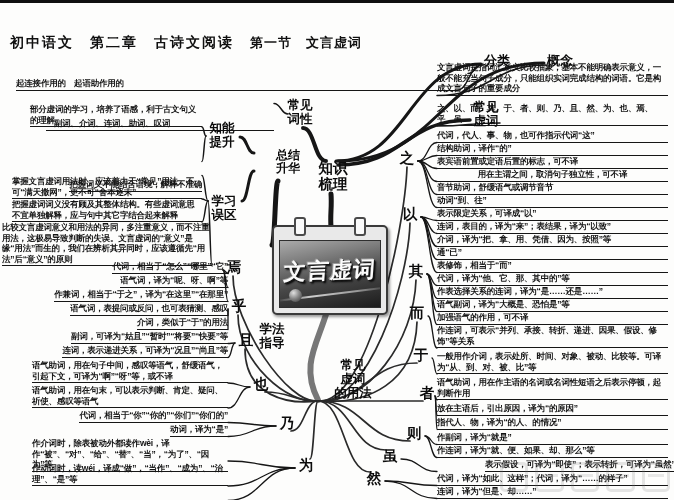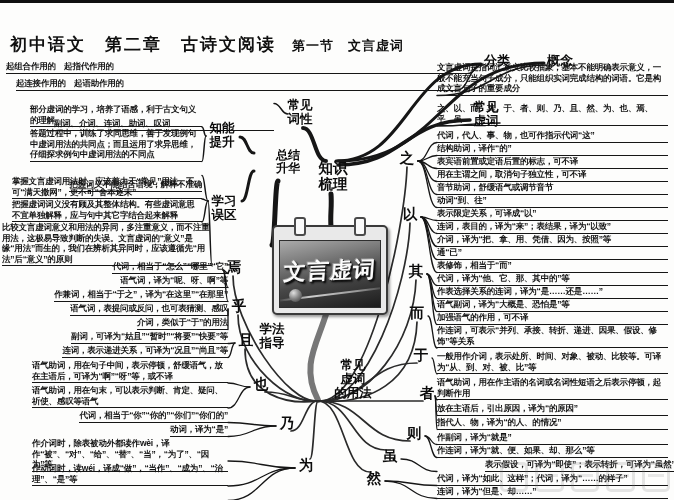--- a/index.html
+++ b/index.html
@@ -6,21 +6,21 @@
   #canvas{
     position:relative;width:674px;height:500px;overflow:hidden;
     background:#fdfdfc;
     border-top:3px solid #101010;
     box-sizing:border-box;
     font-family:"Liberation Sans","DejaVu Sans",sans-serif;
     color:#101010;
   }
   #wires{position:absolute;left:0;top:0;z-index:1;}
   .titlebar{position:absolute;left:10px;top:30px;z-index:3;white-space:nowrap;}
-  .title-main{font-size:17px;font-weight:bold;letter-spacing:2px;}
+  .title-main{font-size:14px;font-weight:bold;letter-spacing:2px;}
   .title-sec{font-size:13px;font-weight:bold;letter-spacing:1px;margin-left:16px;}
   .leaf{
     position:absolute;z-index:2;
     font-size:8.5px;font-weight:bold;line-height:10.5px;letter-spacing:-0.2px;
     padding-bottom:1px;border-bottom:1.5px solid #161616;
     color:#141414;background:transparent;
   }
   .leaf.nowrap{white-space:nowrap;}
   .node{
     position:absolute;z-index:3;transform:translate(-50%,-50%);
@@ -159,49 +159,47 @@
     </div>
   </div>
 
   <div class="watermark">
     <span class="wm-glyph"></span>
     <span class="wm-glyph"></span>
     <span class="wm-glyph"></span>
     <span class="wm-glyph"></span>
     <span class="wm-glyph"></span>
   </div>
-<div class="leaf nowrap" style="top: 58px; left: 6px; width: 462px;">起组合作用的　起指代作用的</div>
     <div class="leaf nowrap" style="top: 75px; left: 16px; width: 440px;">起连接作用的　起语助作用的</div>
     <div class="leaf nowrap" style="top: 88px; left: 46px; width: 220px; padding-left: 8px; margin-top: 27px;">副词、介词、连词、助词、叹词</div>
     <div class="leaf" style="top: 101px; right: 472px; width: 172px;">部分虚词的学习，培养了语感，利于古文句义的理解</div>
-    <div class="leaf" style="top: 125px; right: 472px; width: 172px;">答题过程中，训练了求同思维，善于发现例句中虚词用法的共同点；而且运用了求异思维，仔细探求例句中虚词用法的不同点</div>
     <div class="leaf nowrap" style="top: 176px; right: 472px; text-align: center;">把握词义不能结合语境，解释不准确</div>
     <div class="leaf" style="top: 173px; right: 472px; width: 190px;">掌握文言虚词用法时，应该着力于“常见”用法，不可“满天撒网”，更不可“舍本逐末”</div>
     <div class="leaf" style="top: 196px; right: 472px; width: 190px;">把握虚词词义没有顾及其整体结构。有些虚词意思不宜单独解释，应与句中其它字结合起来解释</div>
     <div class="leaf" style="top: 219px; right: 462px; width: 210px;">比较文言虚词意义和用法的异同，多注重意义，而不注重用法，这极易导致判断的失误。文言虚词的“意义”是缘“用法”而生的，我们在辨析其异同时，应该遵循先“用法”后“意义”的原则</div>
     <div class="leaf nowrap" style="top: 258px; right: 446px; text-align: right;">代词，相当于“怎么”“哪里”“它”</div>
     <div class="leaf nowrap" style="top: 272px; right: 446px; text-align: right;">语气词，译为“呢、呀、啊”等</div>
     <div class="leaf nowrap" style="top: 286px; right: 446px; text-align: right;">作兼词，相当于“于之”，译为“在这里”“在那里”</div>
     <div class="leaf nowrap" style="top: 300px; right: 446px; text-align: right;">语气词，表提问或反问，也可表猜测、感叹</div>
     <div class="leaf nowrap" style="top: 314px; right: 446px; text-align: right;">介词，类似于“于”的用法</div>
     <div class="leaf nowrap" style="top: 328px; right: 446px; text-align: right;">副词，可译为“姑且”“暂时”“将要”“快要”等</div>
     <div class="leaf nowrap" style="top: 342px; right: 446px; text-align: right;">连词，表示递进关系，可译为“况且”“尚且”等</div>
-    <div class="leaf" style="top: 357px; right: 446px; width: 196px;">语气助词，用在句子中间，表示停顿，舒缓语气，放在主语后，可译为“啊”“呀”等，或不译</div>
+    <div class="leaf" style="top: 357px; right: 446px; width: 196px;">语气助词，用在句子中间，感叹等语气，舒缓语气，引起下文，可译为“啊”“呀”等，或不译</div>
     <div class="leaf" style="top: 382px; right: 446px; width: 196px;">语气助词，用在句末，可以表示判断、肯定、疑问、祈使、感叹等语气</div>
     <div class="leaf nowrap" style="top: 407px; right: 446px; text-align: right;">代词，相当于“你”“你的”“你们”“你们的”</div>
     <div class="leaf nowrap" style="top: 421px; right: 446px; text-align: right;">动词，译为“是”</div>
     <div class="leaf" style="top: 435px; right: 446px; width: 196px;">作介词时，除表被动外都读作wèi，译作“被”、“对”、“给”、“替”、“当”，“为了”、“因为”等</div>
     <div class="leaf" style="top: 460px; right: 446px; width: 196px;">作动词时，读wéi，译成“做”，“当作”、“成为”、“治理”、“是”等</div>
     <div class="leaf nowrap" style="top: 485px; right: 446px; text-align: right; margin-top: 12px;">作名词，译为“心理活动”</div>
     <div class="leaf" style="top: 59px; left: 437px; width: 231px;">文言虚词是指词汇意义比较抽象，基本不能明确表示意义，一般不能充当句子成分，只能组织实词完成结构的词语。它是构成文言句子的重要成分</div>
     <div class="leaf" style="top: 100px; left: 437px; width: 231px;">之、以、而、其、于、者、则、乃、且、然、为、也、焉、乎、虽</div>
     <div class="leaf" style="top: 127px; left: 437px; width: 231px;">代词，代人、事、物，也可作指示代词“这”</div>
     <div class="leaf" style="top: 140px; left: 437px; width: 231px;">结构助词，译作“的”</div>
     <div class="leaf" style="top: 153px; left: 437px; width: 231px;">表宾语前置或定语后置的标志，可不译</div>
-    <div class="leaf" style="top: 166px; left: 437px; width: 231px;">用在主谓之间，取消句子独立性，可不译</div>
+    <div class="leaf" style="top: 166px; left: 437px; width: 231px; text-align: center;">用在主谓之间，取消句子独立性，可不译</div>
     <div class="leaf" style="top: 179px; left: 437px; width: 231px;">音节助词，舒缓语气或调节音节</div>
     <div class="leaf" style="top: 192px; left: 437px; width: 231px;">动词“到、往”</div>
     <div class="leaf" style="top: 205px; left: 437px; width: 231px;">表示限定关系，可译成“以”</div>
     <div class="leaf" style="top: 218px; left: 437px; width: 231px;">连词，表目的，译为“来”；表结果，译为“以致”</div>
     <div class="leaf" style="top: 231px; left: 437px; width: 231px;">介词，译为“把、拿、用、凭借、因为、按照”等</div>
     <div class="leaf" style="top: 244px; left: 437px; width: 231px;">通“已”</div>
     <div class="leaf" style="top: 257px; left: 437px; width: 231px;">表修饰，相当于“而”</div>
     <div class="leaf" style="top: 270px; left: 437px; width: 231px;">代词，译为“他、它、那、其中的”等</div>
     <div class="leaf" style="top: 283px; left: 437px; width: 231px;">作表选择关系的连词，译为“是……还是……”</div>
     <div class="leaf" style="top: 296px; left: 437px; width: 231px;">语气副词，译为“大概是、恐怕是”等</div>

